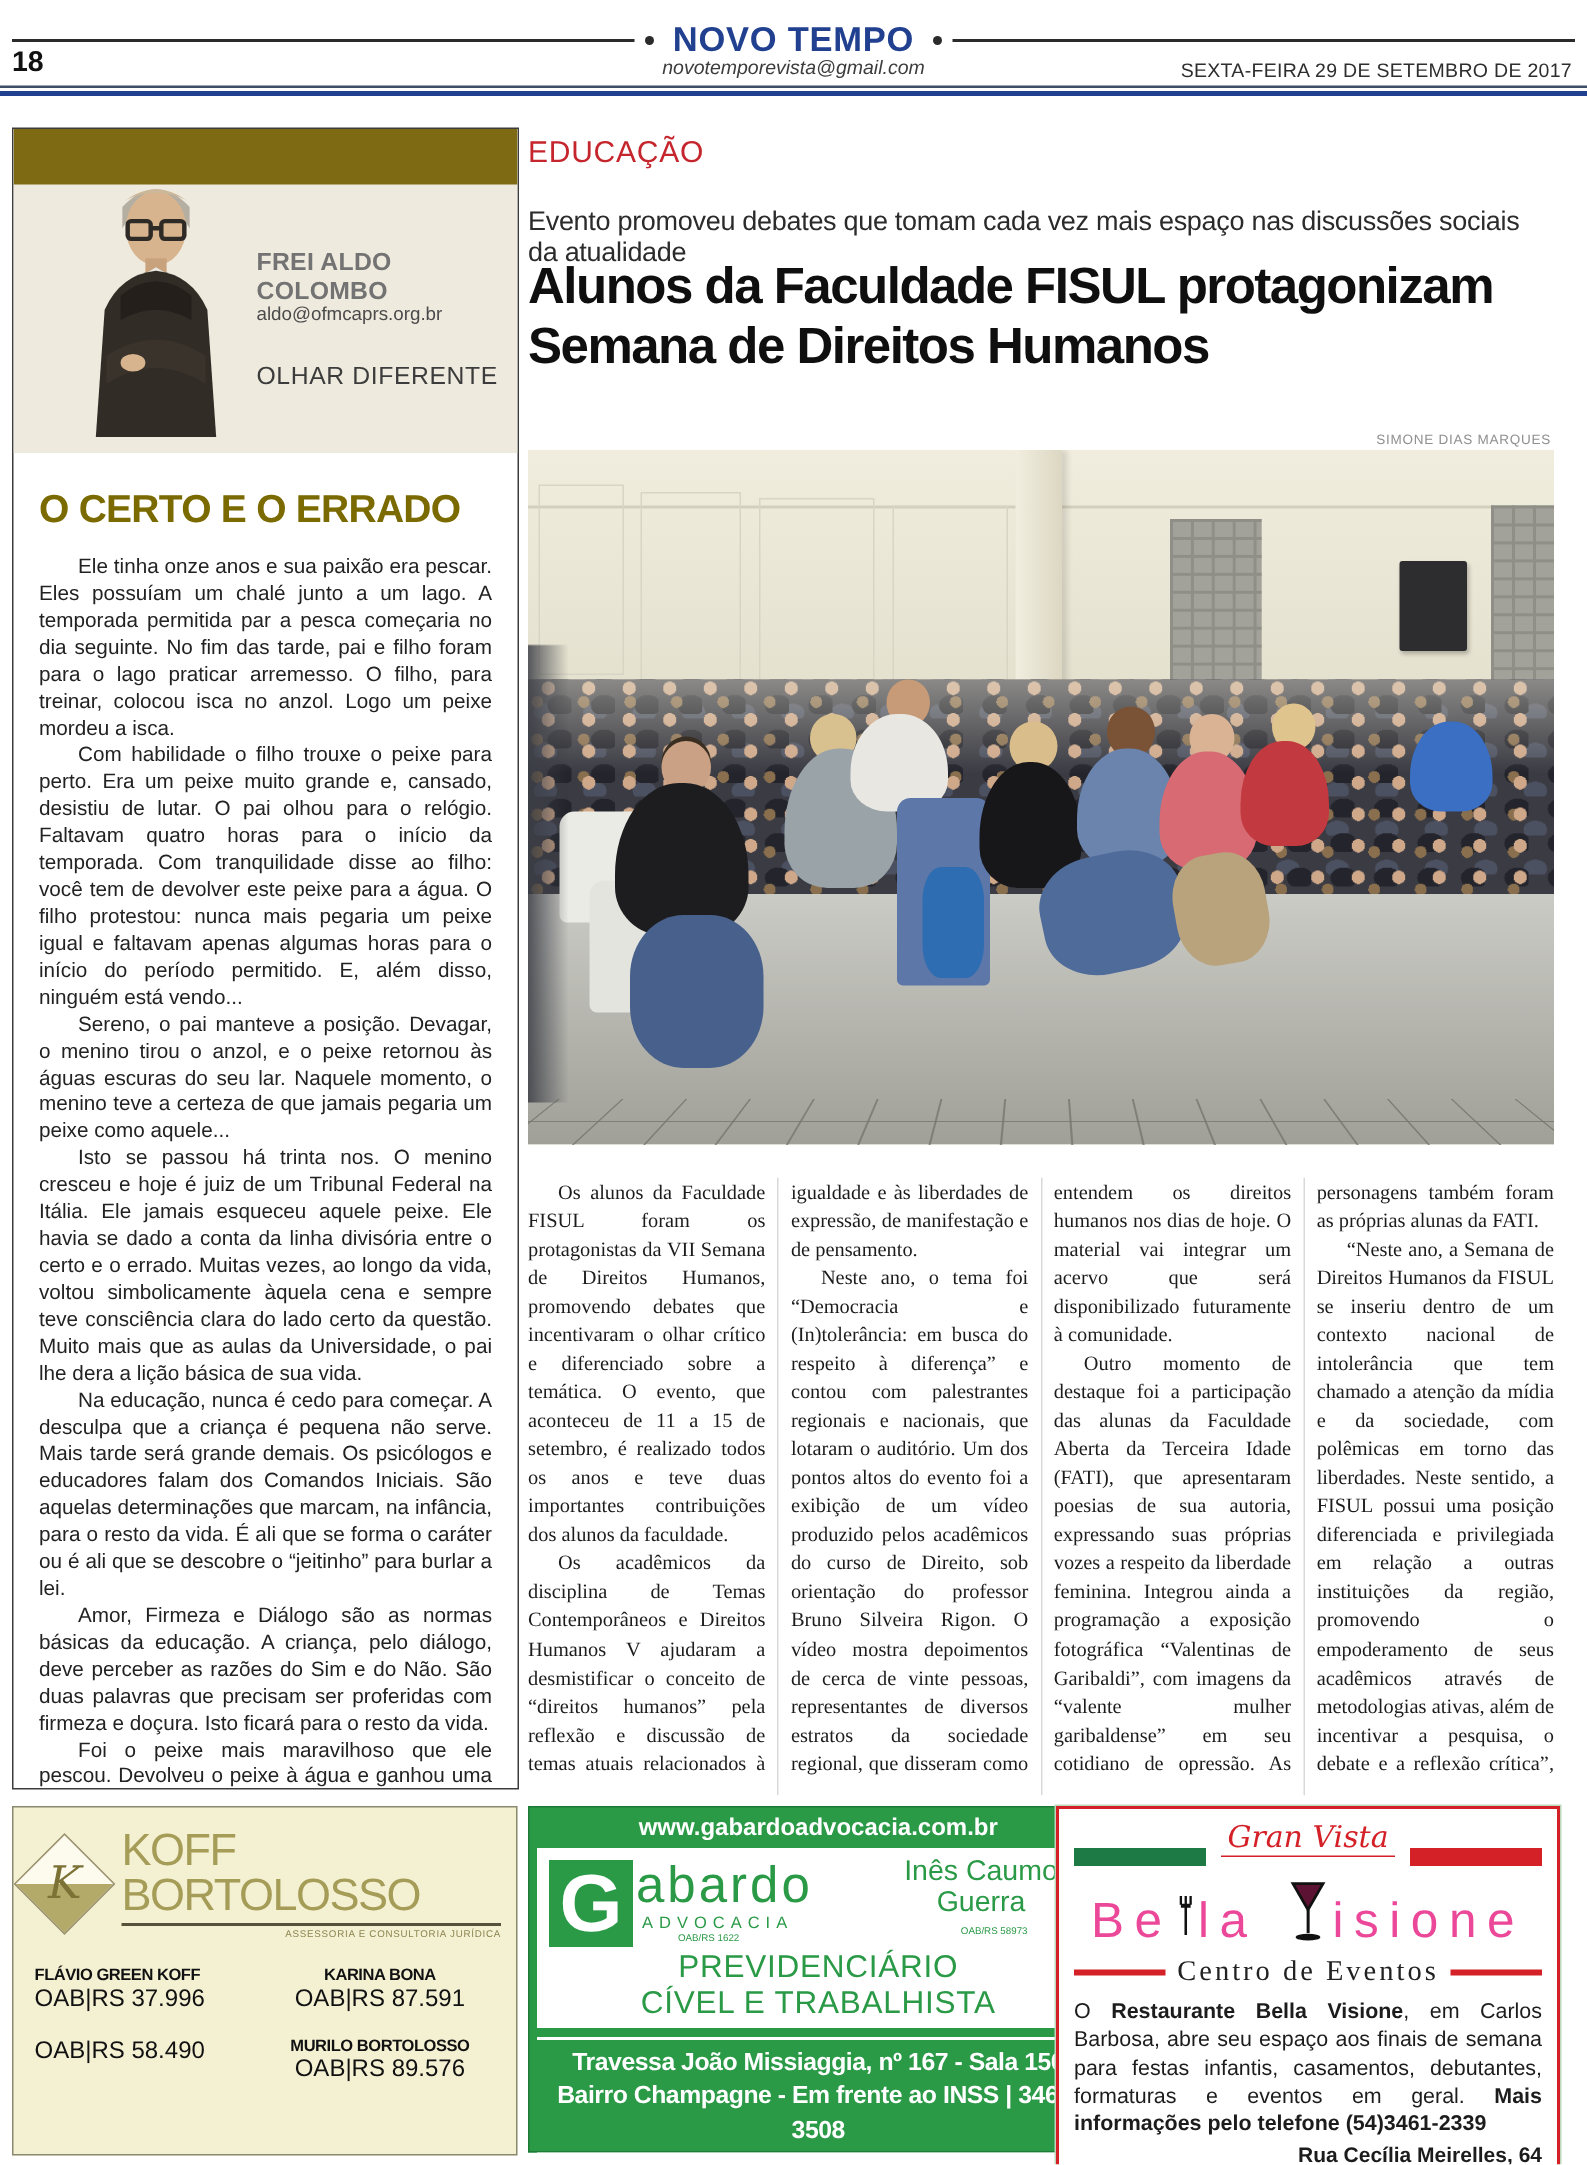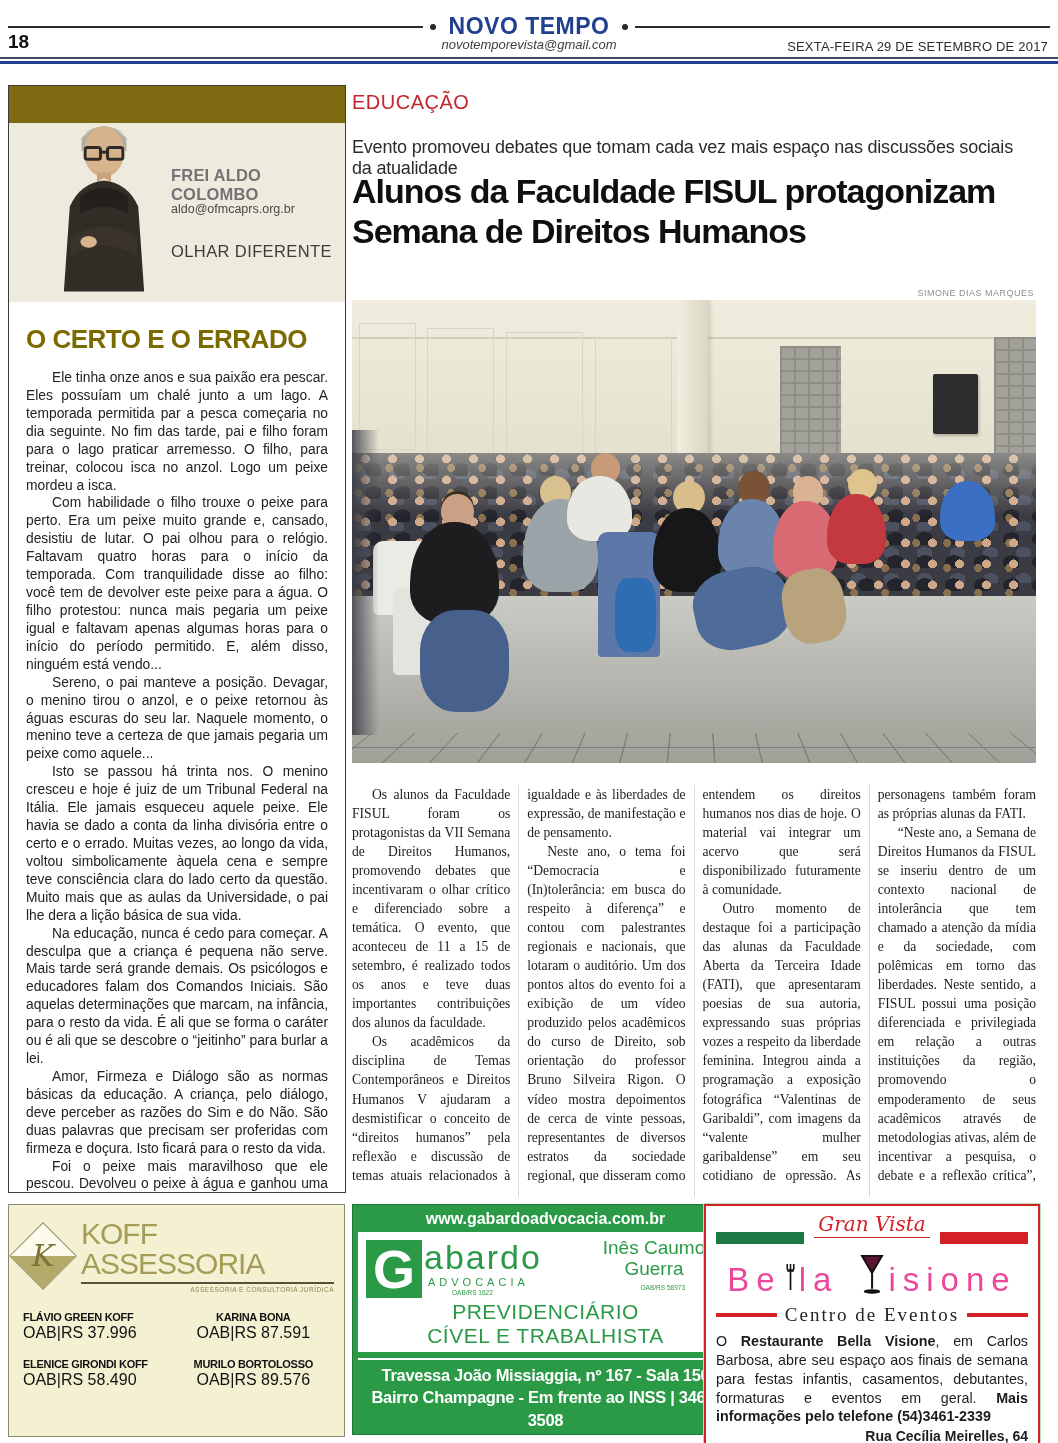--- a/index.html
+++ b/index.html
@@ -221,36 +221,35 @@
       <p>“Neste ano, a Semana de Direitos Humanos da FISUL se inseriu dentro de um contexto nacional de intolerância que tem chamado a atenção da mídia e da sociedade, com polêmicas em torno das liberdades. Neste sentido, a FISUL possui uma posição diferenciada e privilegiada em relação a outras instituições da região, promovendo o empoderamento de seus acadêmicos através de metodologias ativas, além de incentivar a pesquisa, o debate e a reflexão crítica”, afirma a Diretora Geral da FISUL, Marlene Helena Nichel.</p>
     </div>
   </div>
 
   <div class="ad ad-koff">
     <div class="koff-logo">
       <div class="koff-diamond">
         <span class="koff-k">K</span>
       </div>
       <div class="koff-wordmark">
-        <div class="koff-name">KOFF ASSESSORIA</div>
+        <div class="koff-name">KOFF BORTOLOSSO</div>
         <div class="koff-ruleline"></div>
         <div class="koff-tagline">ASSESSORIA E CONSULTORIA JURÍDICA</div>
       </div>
     </div>
     <div class="koff-grid">
       <div class="koff-cell-l">
         <div class="koff-lawyer-name">FLÁVIO GREEN KOFF</div>
         <div class="koff-oab">OAB|RS 37.996</div>
       </div>
       <div class="koff-cell-r">
         <div class="koff-lawyer-name">KARINA BONA</div>
         <div class="koff-oab">OAB|RS 87.591</div>
       </div>
       <div class="koff-cell-l">
-        <div class="koff-lawyer-name">ELENICE GIRONDI KOFF</div>
         <div class="koff-oab">OAB|RS 58.490</div>
       </div>
       <div class="koff-cell-r">
         <div class="koff-lawyer-name">MURILO BORTOLOSSO</div>
         <div class="koff-oab">OAB|RS 89.576</div>
       </div>
     </div>
 
   </div>
 

